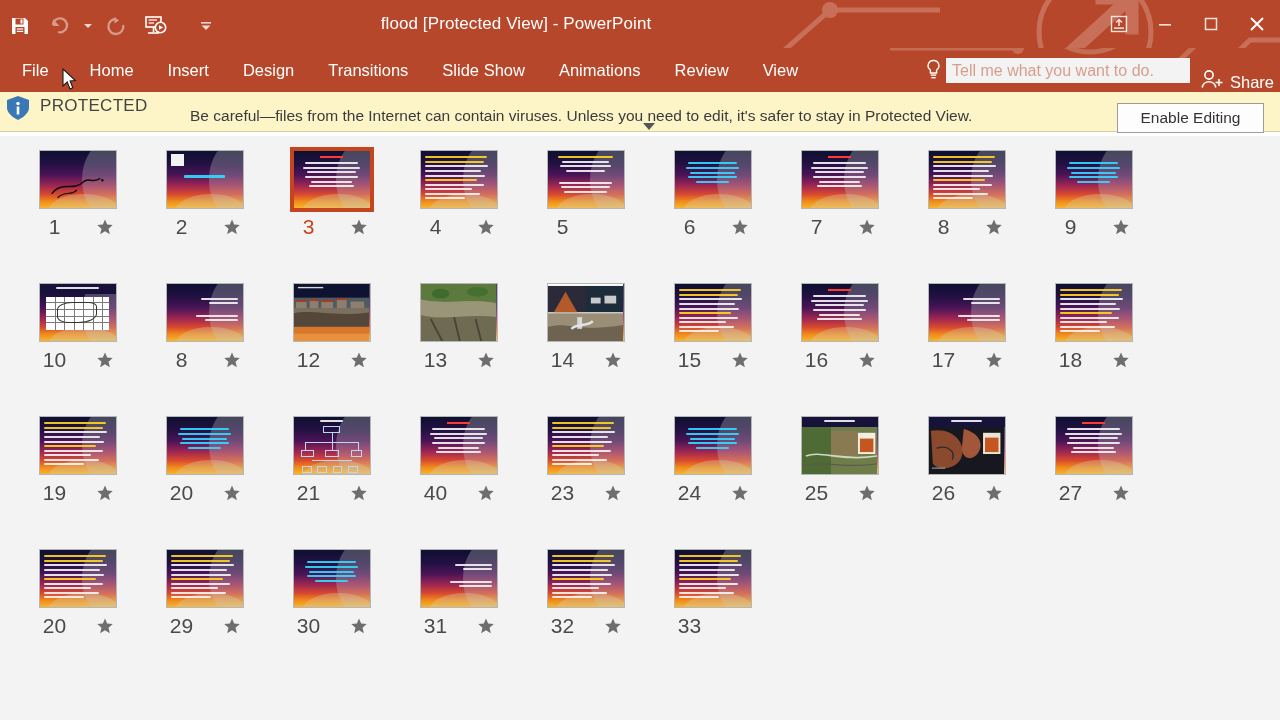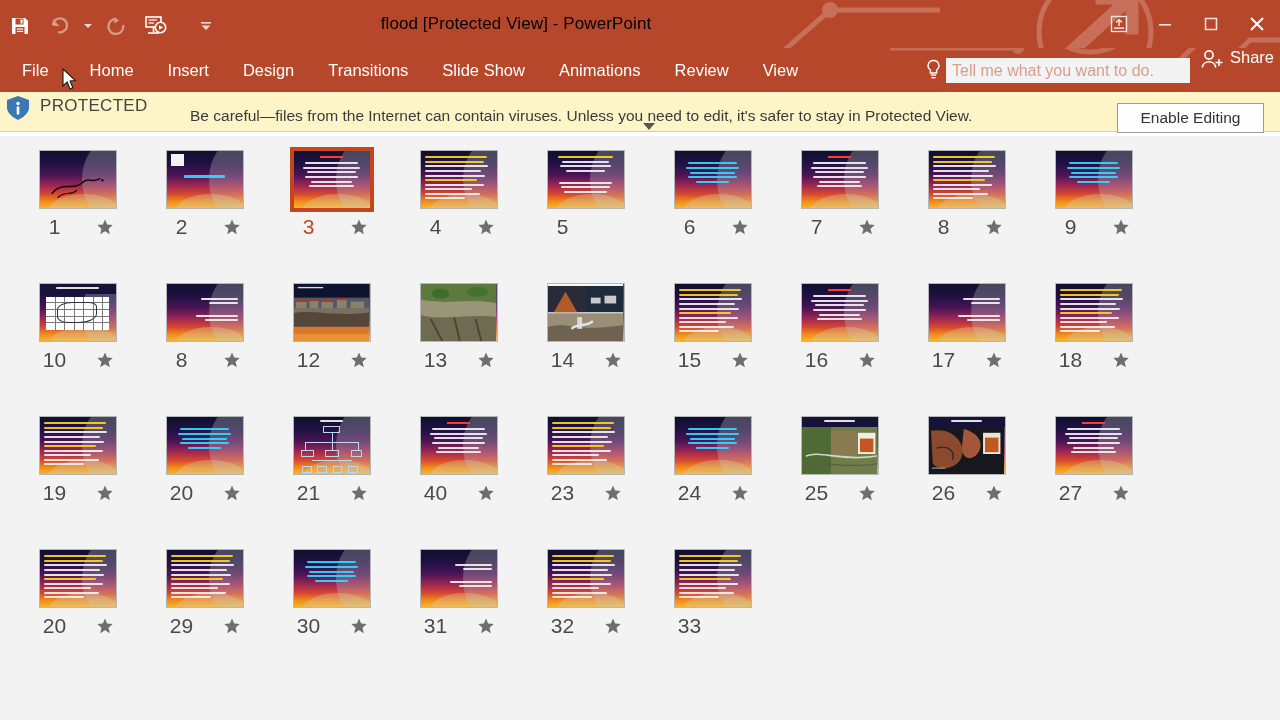--- a/index.html
+++ b/index.html
@@ -26,21 +26,21 @@
   .qat-btn svg { display: block; }
   .qat-btn.dim { opacity: .45; }
   .qat-caret {
     width: 16px; height: 40px; margin-top: 3px;
     display: flex; align-items: center; justify-content: center;
   }
   .caret-d { width: 0; height: 0; border-left: 4px solid transparent; border-right: 4px solid transparent; border-top: 4px solid #f0d8d0; }
   .win-title {
     position: absolute; left: 0; top: 0; width: 1032px; height: 48px;
     line-height: 48px; text-align: center;
-    color: #000000; font-size: 17px; letter-spacing: .1px;
+    color: #ffffff; font-size: 17px; letter-spacing: .1px;
     pointer-events: none;
   }
   .win-ctl { position: absolute; top: 0; height: 48px; display: flex; align-items: center; }
   .wc {
     width: 46px; height: 46px; display: flex; align-items: center; justify-content: center;
     color: #f7e4de;
   }
   .wc.close { color: #ffffff; }
 
   
@@ -61,21 +61,21 @@
   }
   .bulb { width: 26px; height: 44px; display: flex; align-items: center; justify-content: center; }
   .tellme {
     width: 244px; height: 25px;
     background: #f3f3f3; border: none;
     color: #d79e8c; font-size: 16px; line-height: 25px;
     padding-left: 6px; white-space: nowrap; overflow: hidden;
   }
   .share {
     position: absolute; right: 0; top: 0; height: 44px;
-    display: flex; align-items: flex-start; padding-right: 6px;
+    display: flex; align-items: flex-end; padding-right: 6px;
   }
   .share-label { color: #ffffff; font-size: 16.5px; margin-left: 5px; }
 
   
   .pvbar {
     position: absolute; left: 0; top: 92px; width: 1280px; height: 40px;
     background: #fdf5c8; overflow: hidden;
     border-bottom: 1px solid #d9d0a0;
   }
   .pv-shield { position: absolute; left: 6px; top: 95px; width: 24px; height: 26px; }

